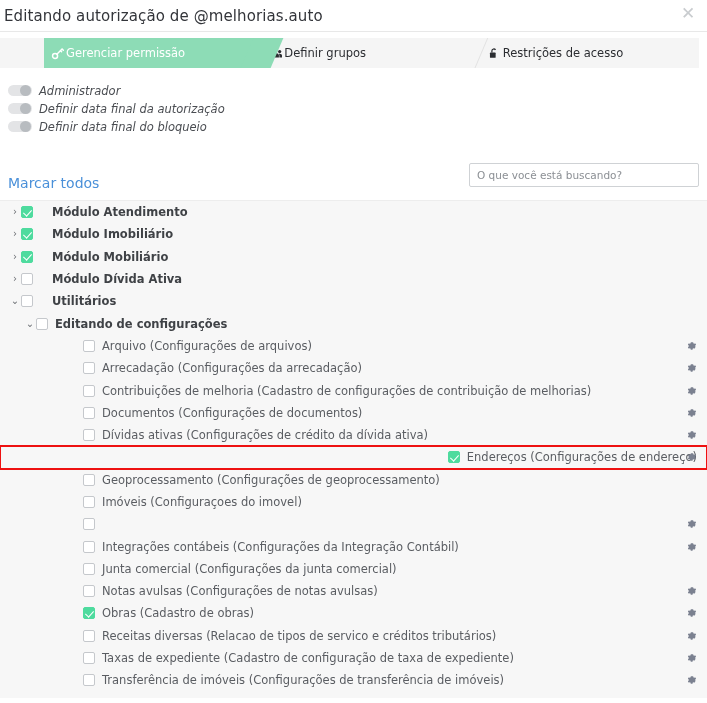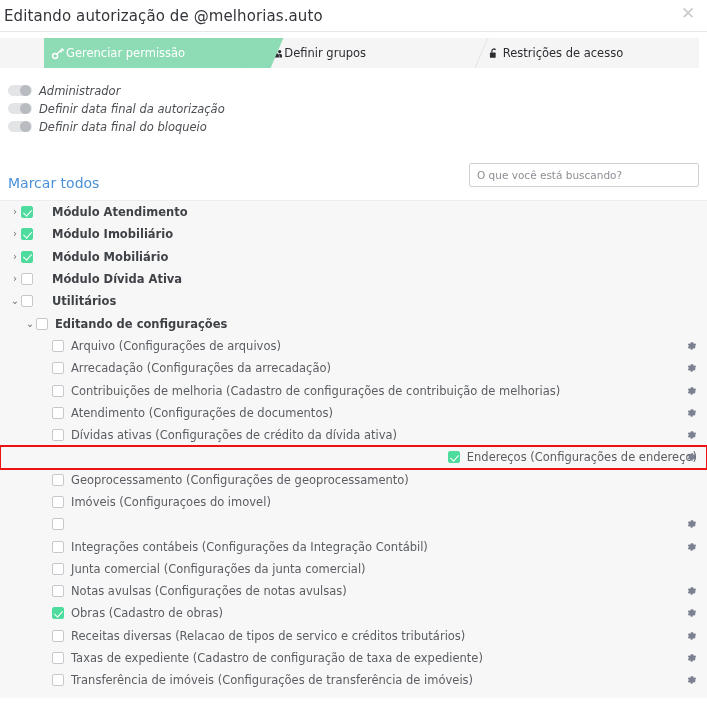--- a/index.html
+++ b/index.html
@@ -216,21 +216,21 @@
     transform: translateY(-50%);
     width: 11px; height: 11px;
     cursor: pointer;
     display: inline-flex;
     align-items: center;
     justify-content: center;
   }
   
   .ind-0 { padding-left: 9px; }
   .ind-1 { padding-left: 24px; }
-  .ind-2 { padding-left: 40px; }
+  .ind-2 { padding-left: 71px; }
   .row.highlight {
     outline: 2px solid #ee1111;
     outline-offset: -1px;
     z-index: 5;
     justify-content: flex-end;
   }
 </style>
 </head>
 <body>
 
@@ -359,21 +359,21 @@
       <span class="gear">
         <svg viewBox="0 0 16 16" width="11" height="11">
           <path fill="#7b8190" d="M8 5.1a2.9 2.9 0 1 0 0 5.8 2.9 2.9 0 0 0 0-5.8zm0 4.3a1.4 1.4 0 1 1 0-2.8 1.4 1.4 0 0 1 0 2.8z"></path>
           <path fill="#7b8190" d="M14.3 9.3l-.9-.5c.1-.5.1-1.1 0-1.6l.9-.5a.6.6 0 0 0 .2-.8l-.8-1.4a.6.6 0 0 0-.8-.2l-.9.5c-.4-.4-.9-.6-1.4-.8V3a.6.6 0 0 0-.6-.6H7.4a.6.6 0 0 0-.6.6v1a4.6 4.6 0 0 0-1.4.8l-.9-.5a.6.6 0 0 0-.8.2l-.8 1.4a.6.6 0 0 0 .2.8l.9.5c-.1.5-.1 1.1 0 1.6l-.9.5a.6.6 0 0 0-.2.8l.8 1.4a.6.6 0 0 0 .8.2l.9-.5c.4.4.9.6 1.4.8v1c0 .3.3.6.6.6h1.6a.6.6 0 0 0 .6-.6v-1c.5-.2 1-.4 1.4-.8l.9.5a.6.6 0 0 0 .8-.2l.8-1.4a.6.6 0 0 0-.2-.8z"></path>
         </svg>
       </span>
     </div>
     <div class="row leaf ind-2">
       <span class="chev"></span>
       <span class="cb"></span>
-      <span class="row-label">Atendimento (Configurações de documentos)</span>
+      <span class="row-label">Documentos (Configurações de documentos)</span>
       <span class="gear">
         <svg viewBox="0 0 16 16" width="11" height="11">
           <path fill="#7b8190" d="M8 5.1a2.9 2.9 0 1 0 0 5.8 2.9 2.9 0 0 0 0-5.8zm0 4.3a1.4 1.4 0 1 1 0-2.8 1.4 1.4 0 0 1 0 2.8z"></path>
           <path fill="#7b8190" d="M14.3 9.3l-.9-.5c.1-.5.1-1.1 0-1.6l.9-.5a.6.6 0 0 0 .2-.8l-.8-1.4a.6.6 0 0 0-.8-.2l-.9.5c-.4-.4-.9-.6-1.4-.8V3a.6.6 0 0 0-.6-.6H7.4a.6.6 0 0 0-.6.6v1a4.6 4.6 0 0 0-1.4.8l-.9-.5a.6.6 0 0 0-.8.2l-.8 1.4a.6.6 0 0 0 .2.8l.9.5c-.1.5-.1 1.1 0 1.6l-.9.5a.6.6 0 0 0-.2.8l.8 1.4a.6.6 0 0 0 .8.2l.9-.5c.4.4.9.6 1.4.8v1c0 .3.3.6.6.6h1.6a.6.6 0 0 0 .6-.6v-1c.5-.2 1-.4 1.4-.8l.9.5a.6.6 0 0 0 .8-.2l.8-1.4a.6.6 0 0 0-.2-.8z"></path>
         </svg>
       </span>
     </div>
     <div class="row leaf ind-2">
       <span class="chev"></span>
       <span class="cb"></span>

